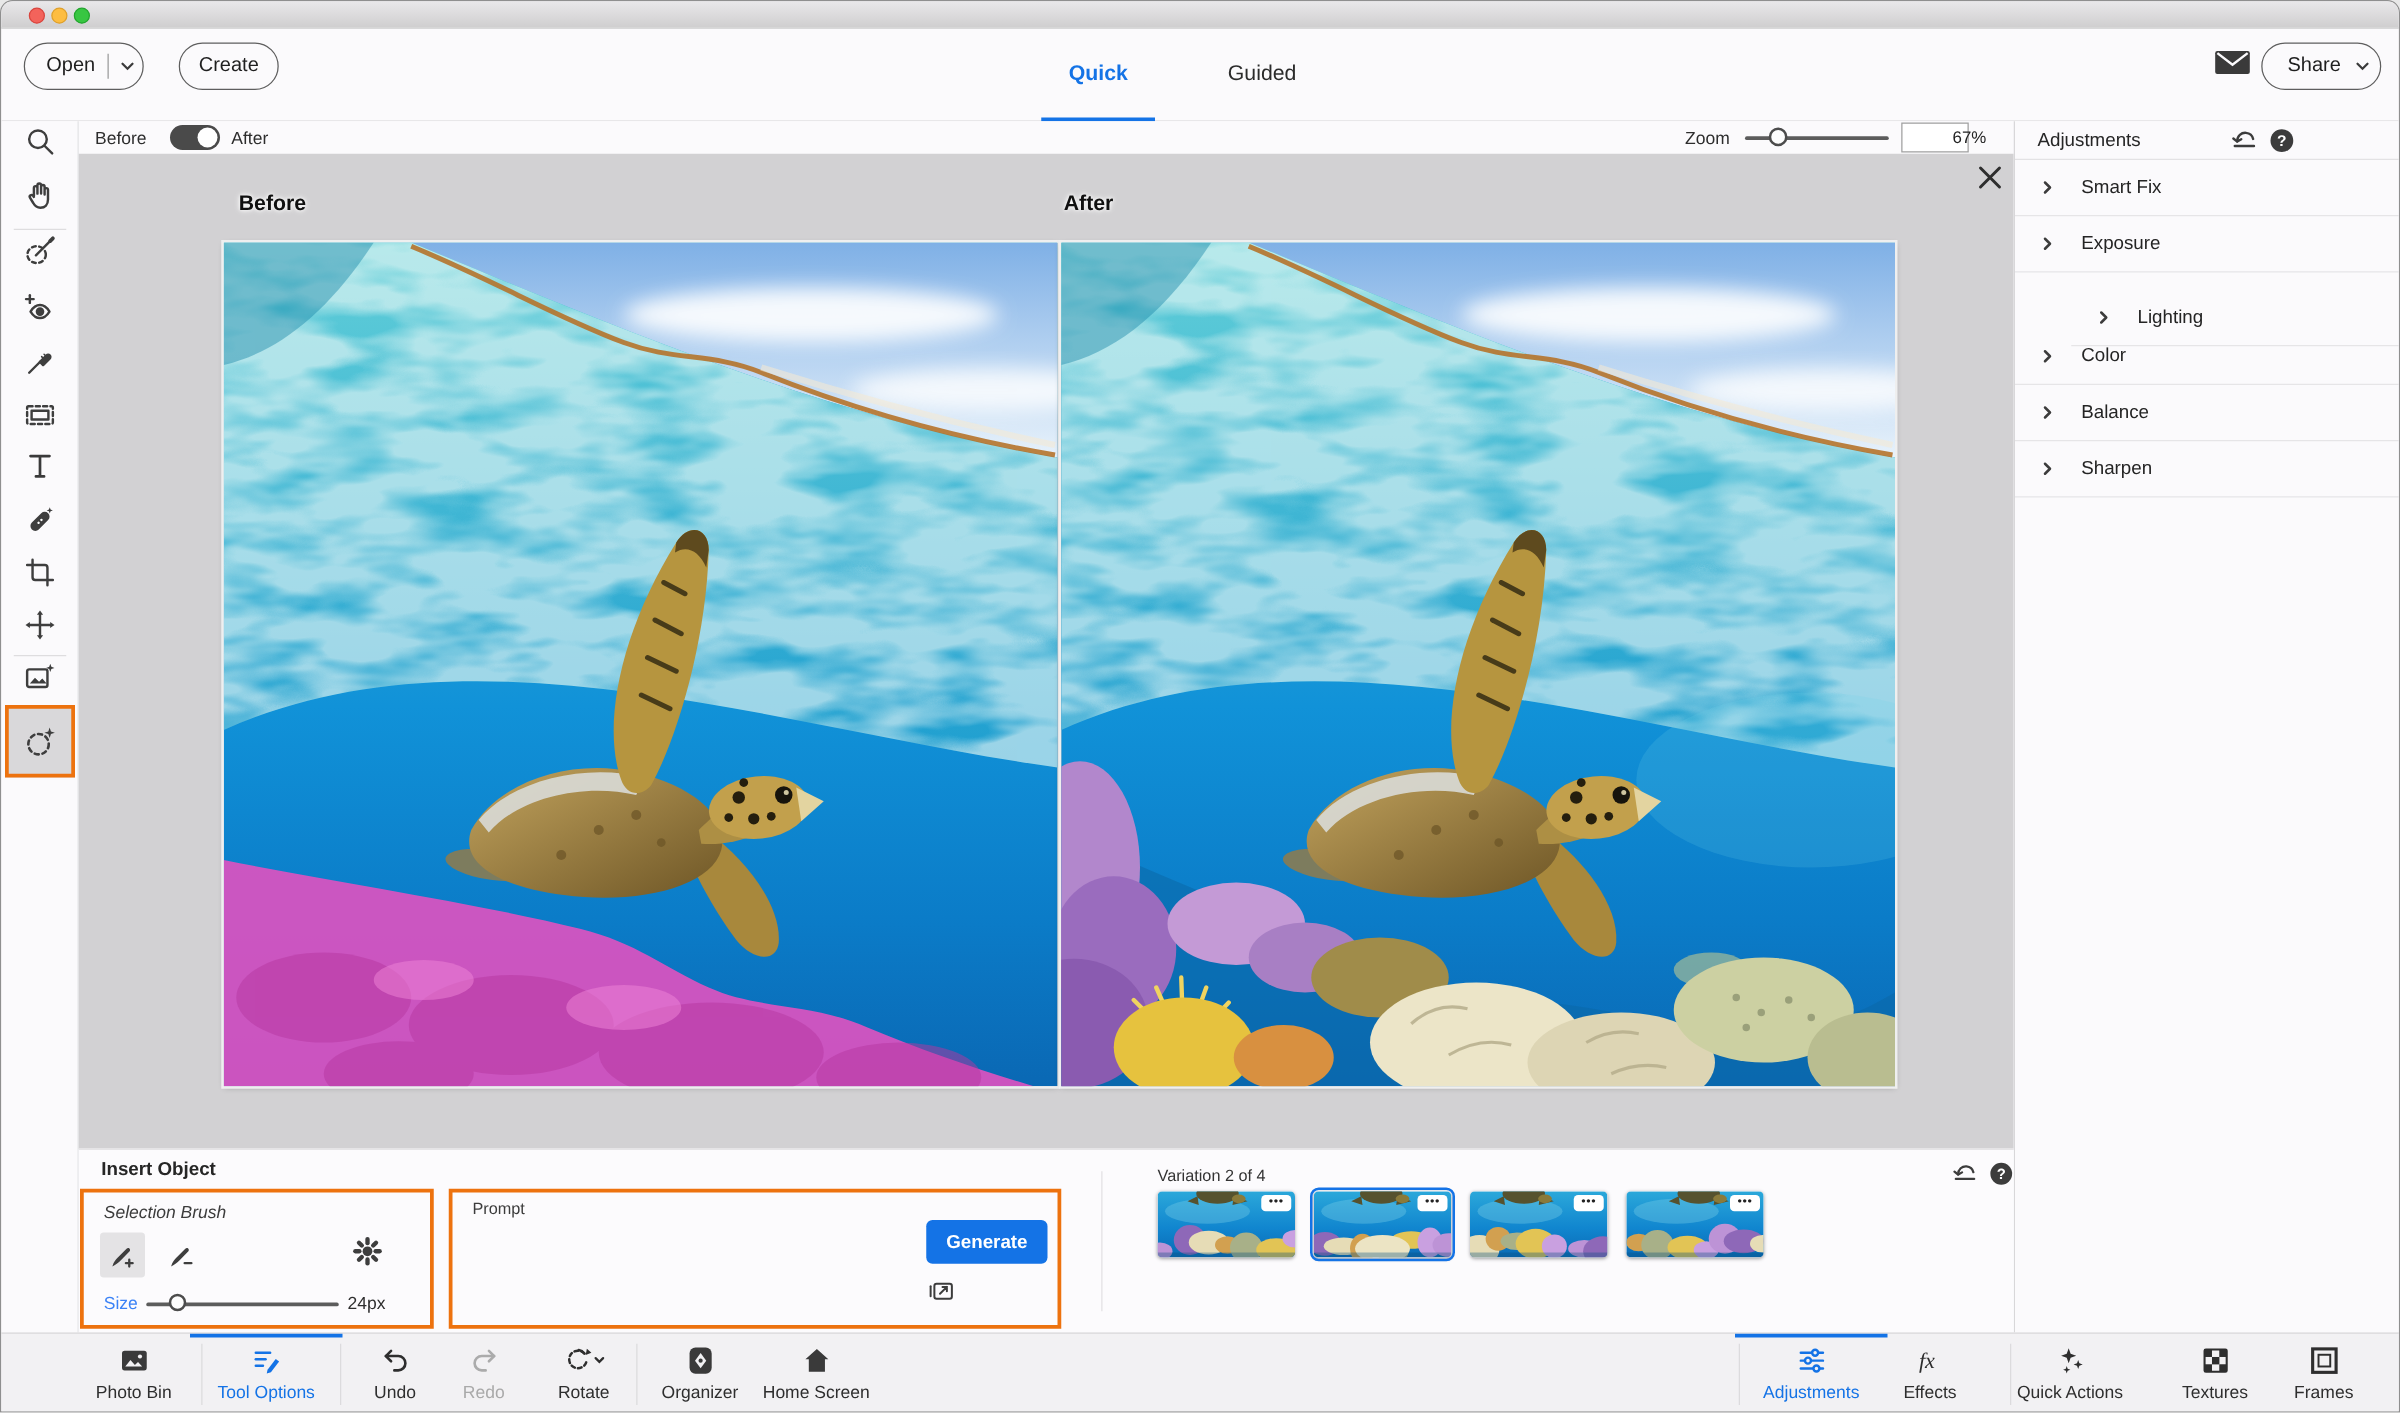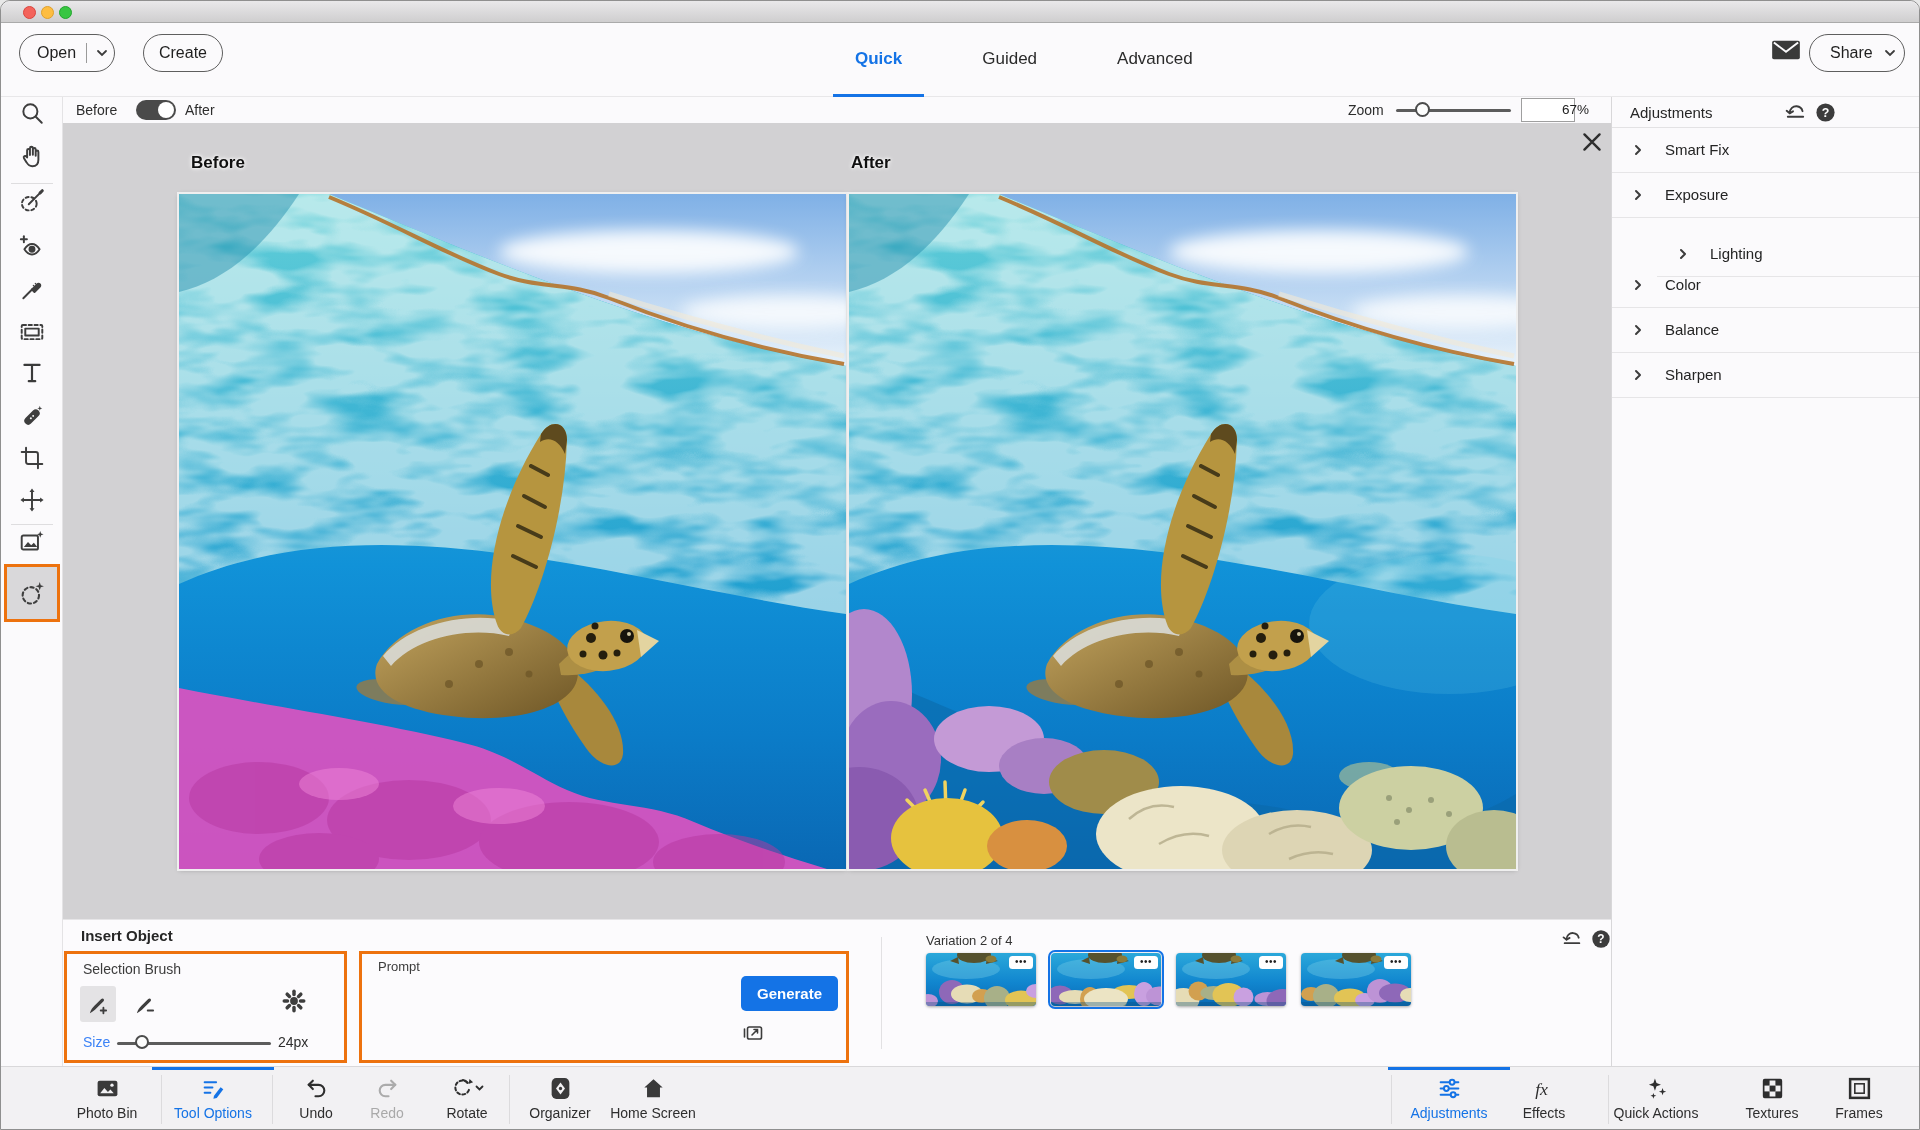--- a/index.html
+++ b/index.html
@@ -83,21 +83,21 @@
   .adj-label { position:absolute; left:53px; top:13px; font-size:15px; color:#242424; }
 
   
   .bottompanel { position:absolute; left:62px; top:918px; width:1548px; height:147px;
     background:#fcfbfd; border-top:1px solid #e6e5e7; }
   .io-title { position:absolute; left:18px; top:7px; font-size:15px; font-weight:bold;
     color:#262626; }
   .bp-icons { position:absolute; left:1498px; top:8px; display:flex; gap:7px; }
   .orange-box { position:absolute; top:31px; height:112px; border:3px solid #ed720e; }
   .sb-box { left:1px; width:283px; }
-  .sb-label { position:absolute; left:16px; top:7px; font-size:14px; color:#3c3c3c; }
+  .sb-label { position:absolute; left:16px; top:7px; font-size:14px; color:#3c3c3c;font-style:italic; }
   .brush-btn { position:absolute; top:32px; width:36px; height:36px; border-radius:3px;
     display:flex; align-items:center; justify-content:center; }
   .brush-btn.sel { background:#e4e3e5; }
   .gear-btn { position:absolute; left:214px; top:34px; }
   .size-label { position:absolute; left:16px; top:80px; font-size:14px; color:#3b82f6; }
   .size-value { position:absolute; left:211px; top:80px; font-size:14px; color:#2e2e2e; }
   .pr-box { left:296px; width:490px; }
   .pr-label { position:absolute; left:16px; top:5px; font-size:13px; color:#3c3c3c; }
   .prompt-field { position:absolute; left:13px; top:26px; width:317px; height:73px;
     background:#fff; border:1.5px solid #8f8f8f; border-radius:6px; padding:9px 12px;
@@ -150,21 +150,20 @@
       <svg width="14" height="14" viewBox="0 0 14 14">
           <path d="M3 5l4 4 4-4" stroke="#3c3c3c" stroke-width="1.8" fill="none" stroke-linecap="round"></path>
         </svg>
     </div>
     <div class="pill create-btn">
       <span>Create</span>
     </div>
     <div class="tabs" id="tabs">
         <div class="tab active">Quick</div>
         <div class="tab">Guided</div>
-        <div class="tab">Advanced</div>
       </div>
     <svg class="envelope" width="30" height="24" viewBox="0 0 26 20">
       <rect x="1" y="2" width="24" height="16" rx="1.5" fill="#3a3a3a"></rect>
       <path d="M2.5 3.5l10.5 8 10.5-8" stroke="#fbfafc" stroke-width="1.7" fill="none"></path>
     </svg>
     <div class="pill share-btn">
       <span>Share</span>
       <svg width="14" height="14" viewBox="0 0 14 14">
           <path d="M3 5l4 4 4-4" stroke="#3c3c3c" stroke-width="1.8" fill="none" stroke-linecap="round"></path>
         </svg>

